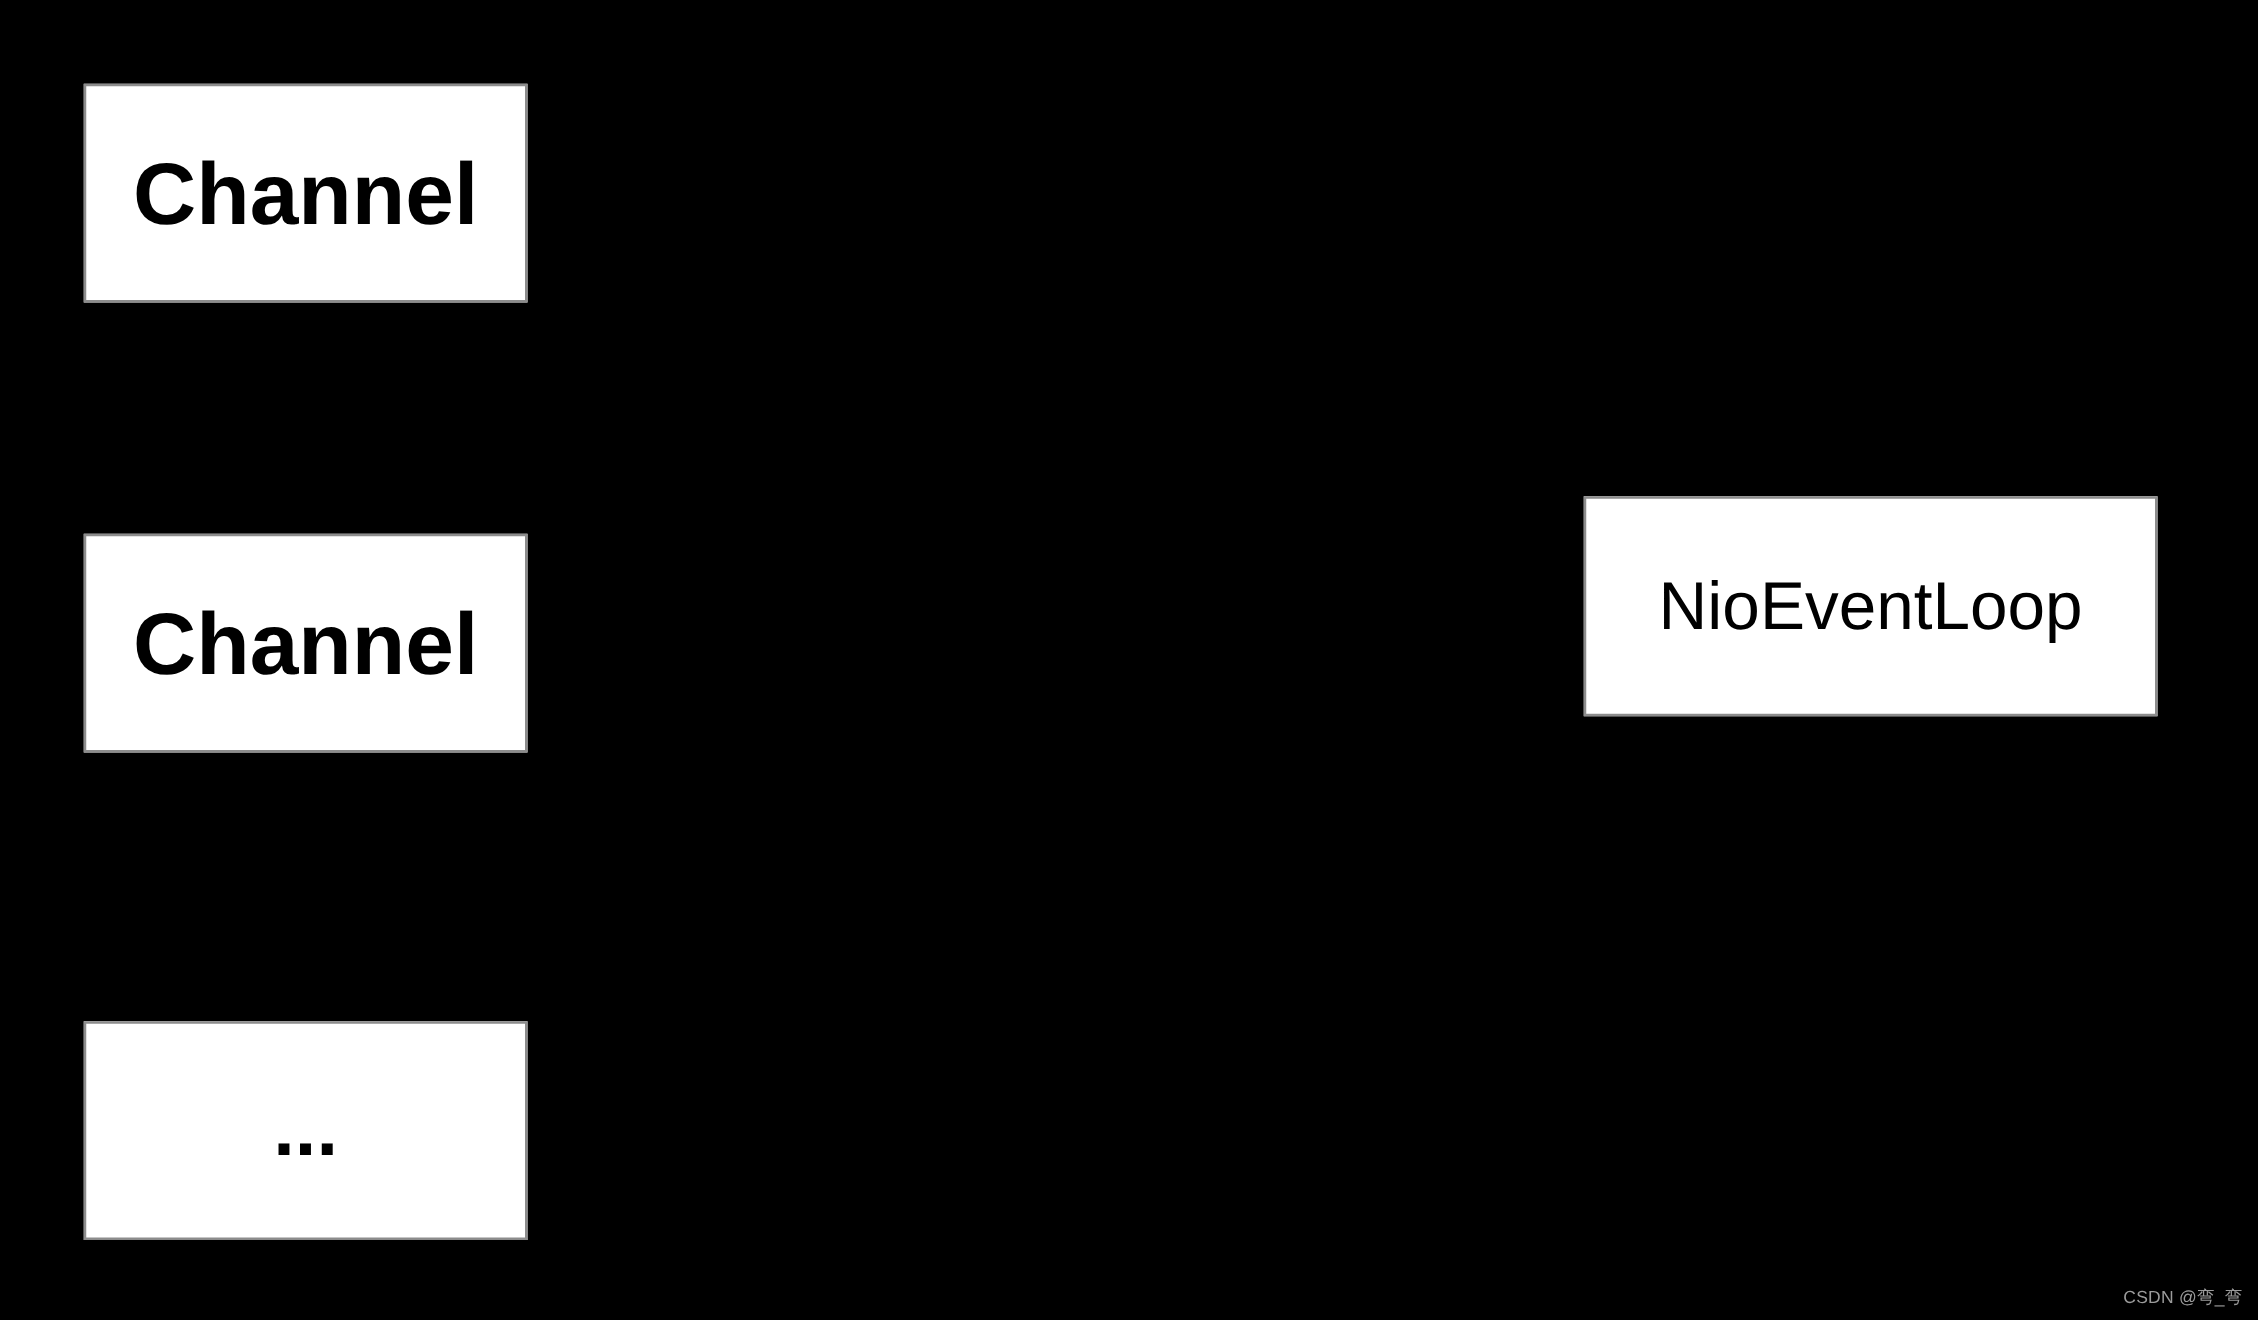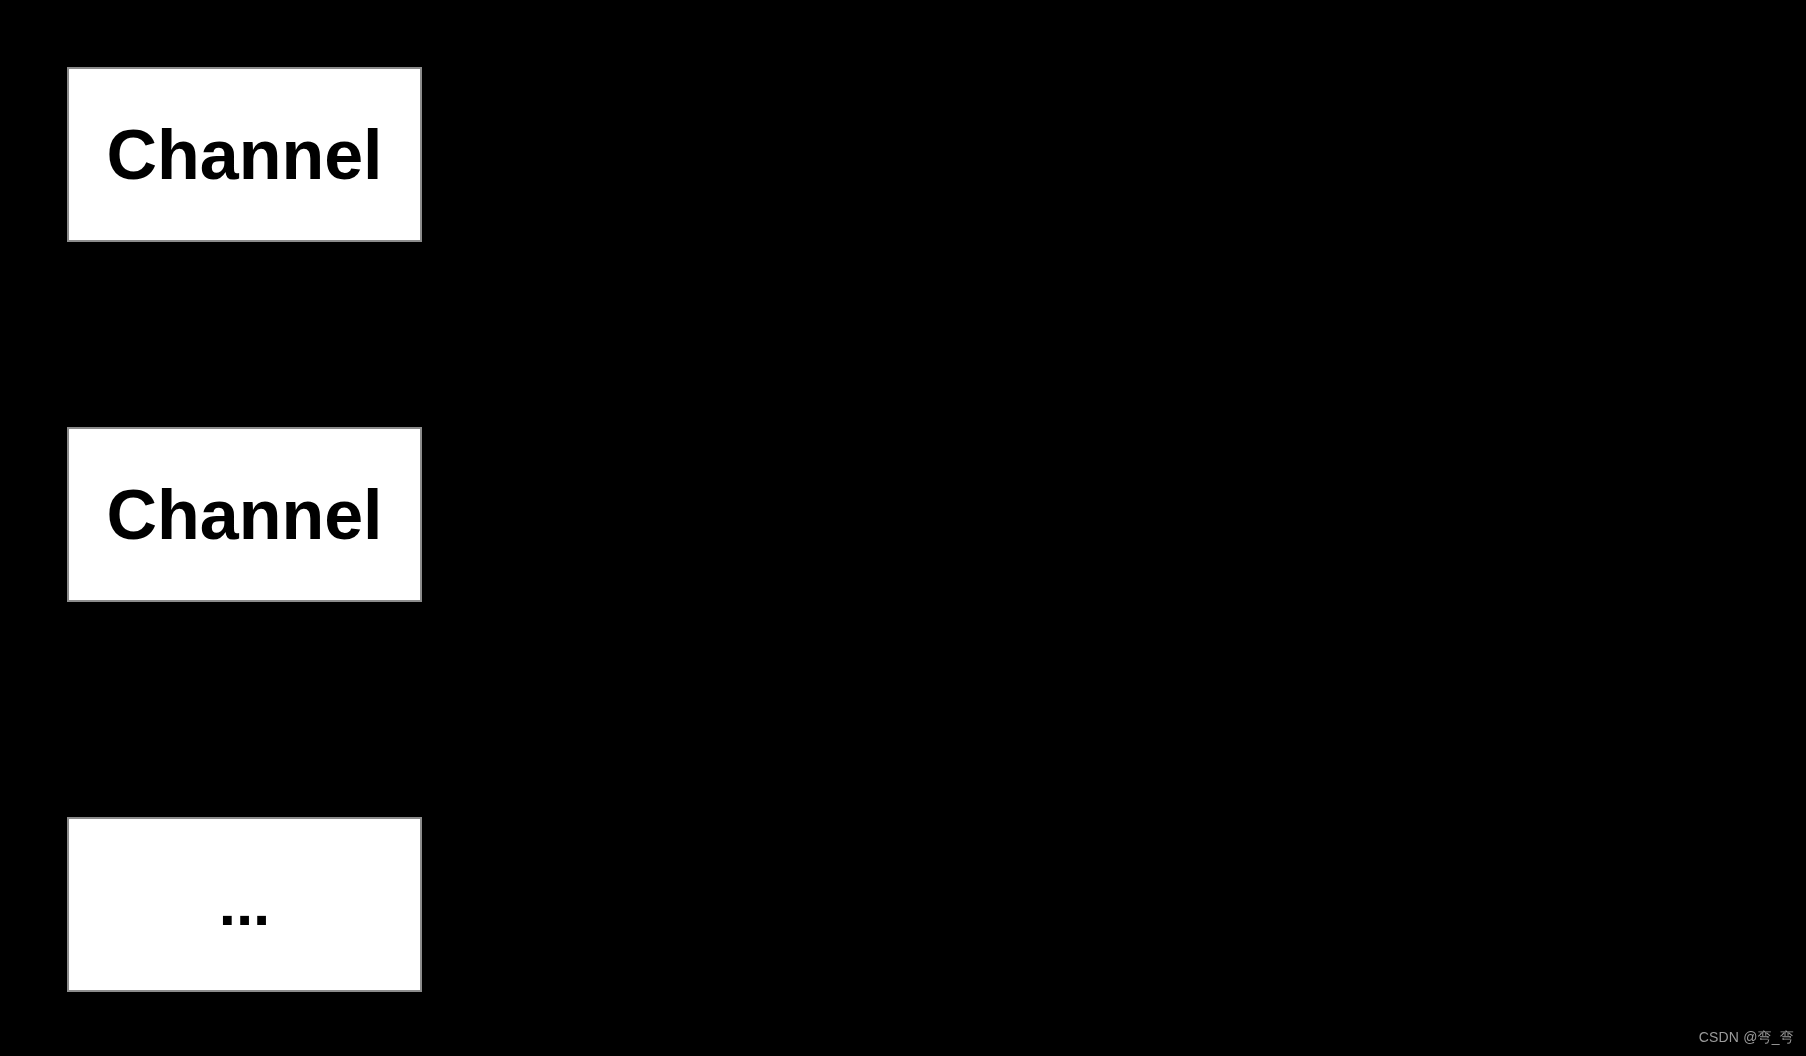--- a/index.html
+++ b/index.html
@@ -66,16 +66,19 @@
   </div>
 
   <div class="box box--channel-2">
     <span>Channel</span>
   </div>
 
   <div class="box box--ellipsis">
     <span>...</span>
   </div>
 
+  <div class="box box--eventloop">
+    <span>NioEventLoop</span>
+  </div>
 
   <div class="watermark">CSDN @弯_弯</div>
 
 </div>
 
 </body></html>

